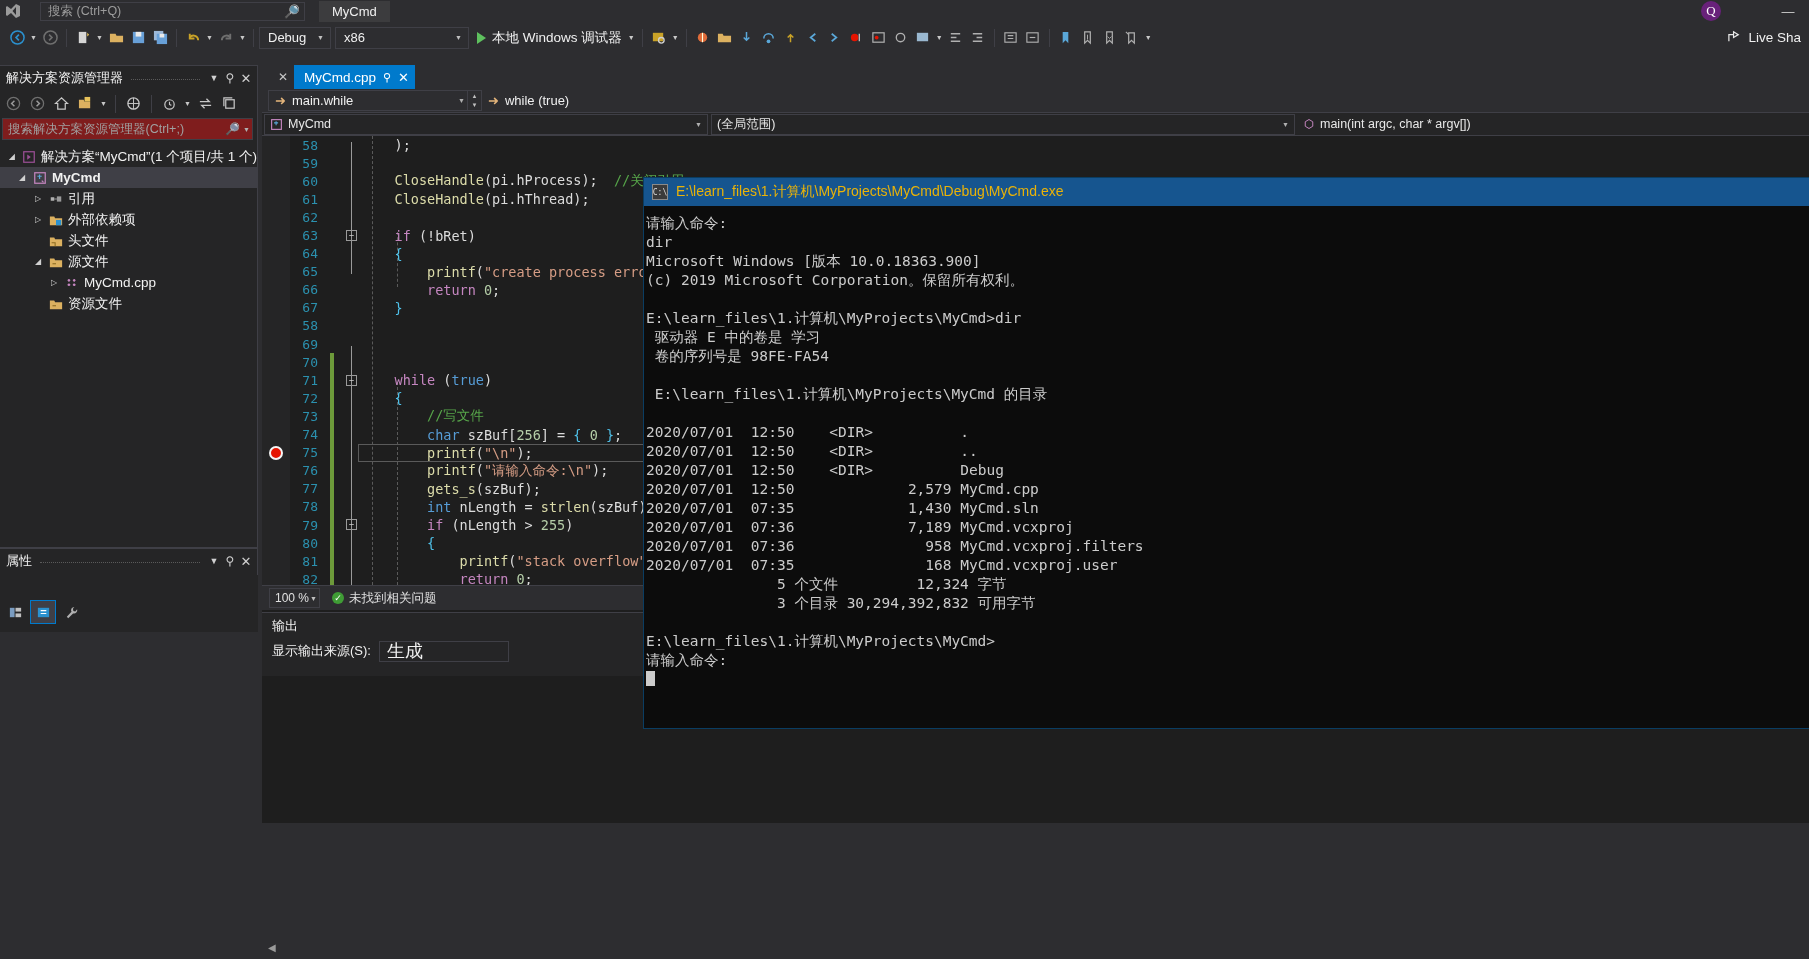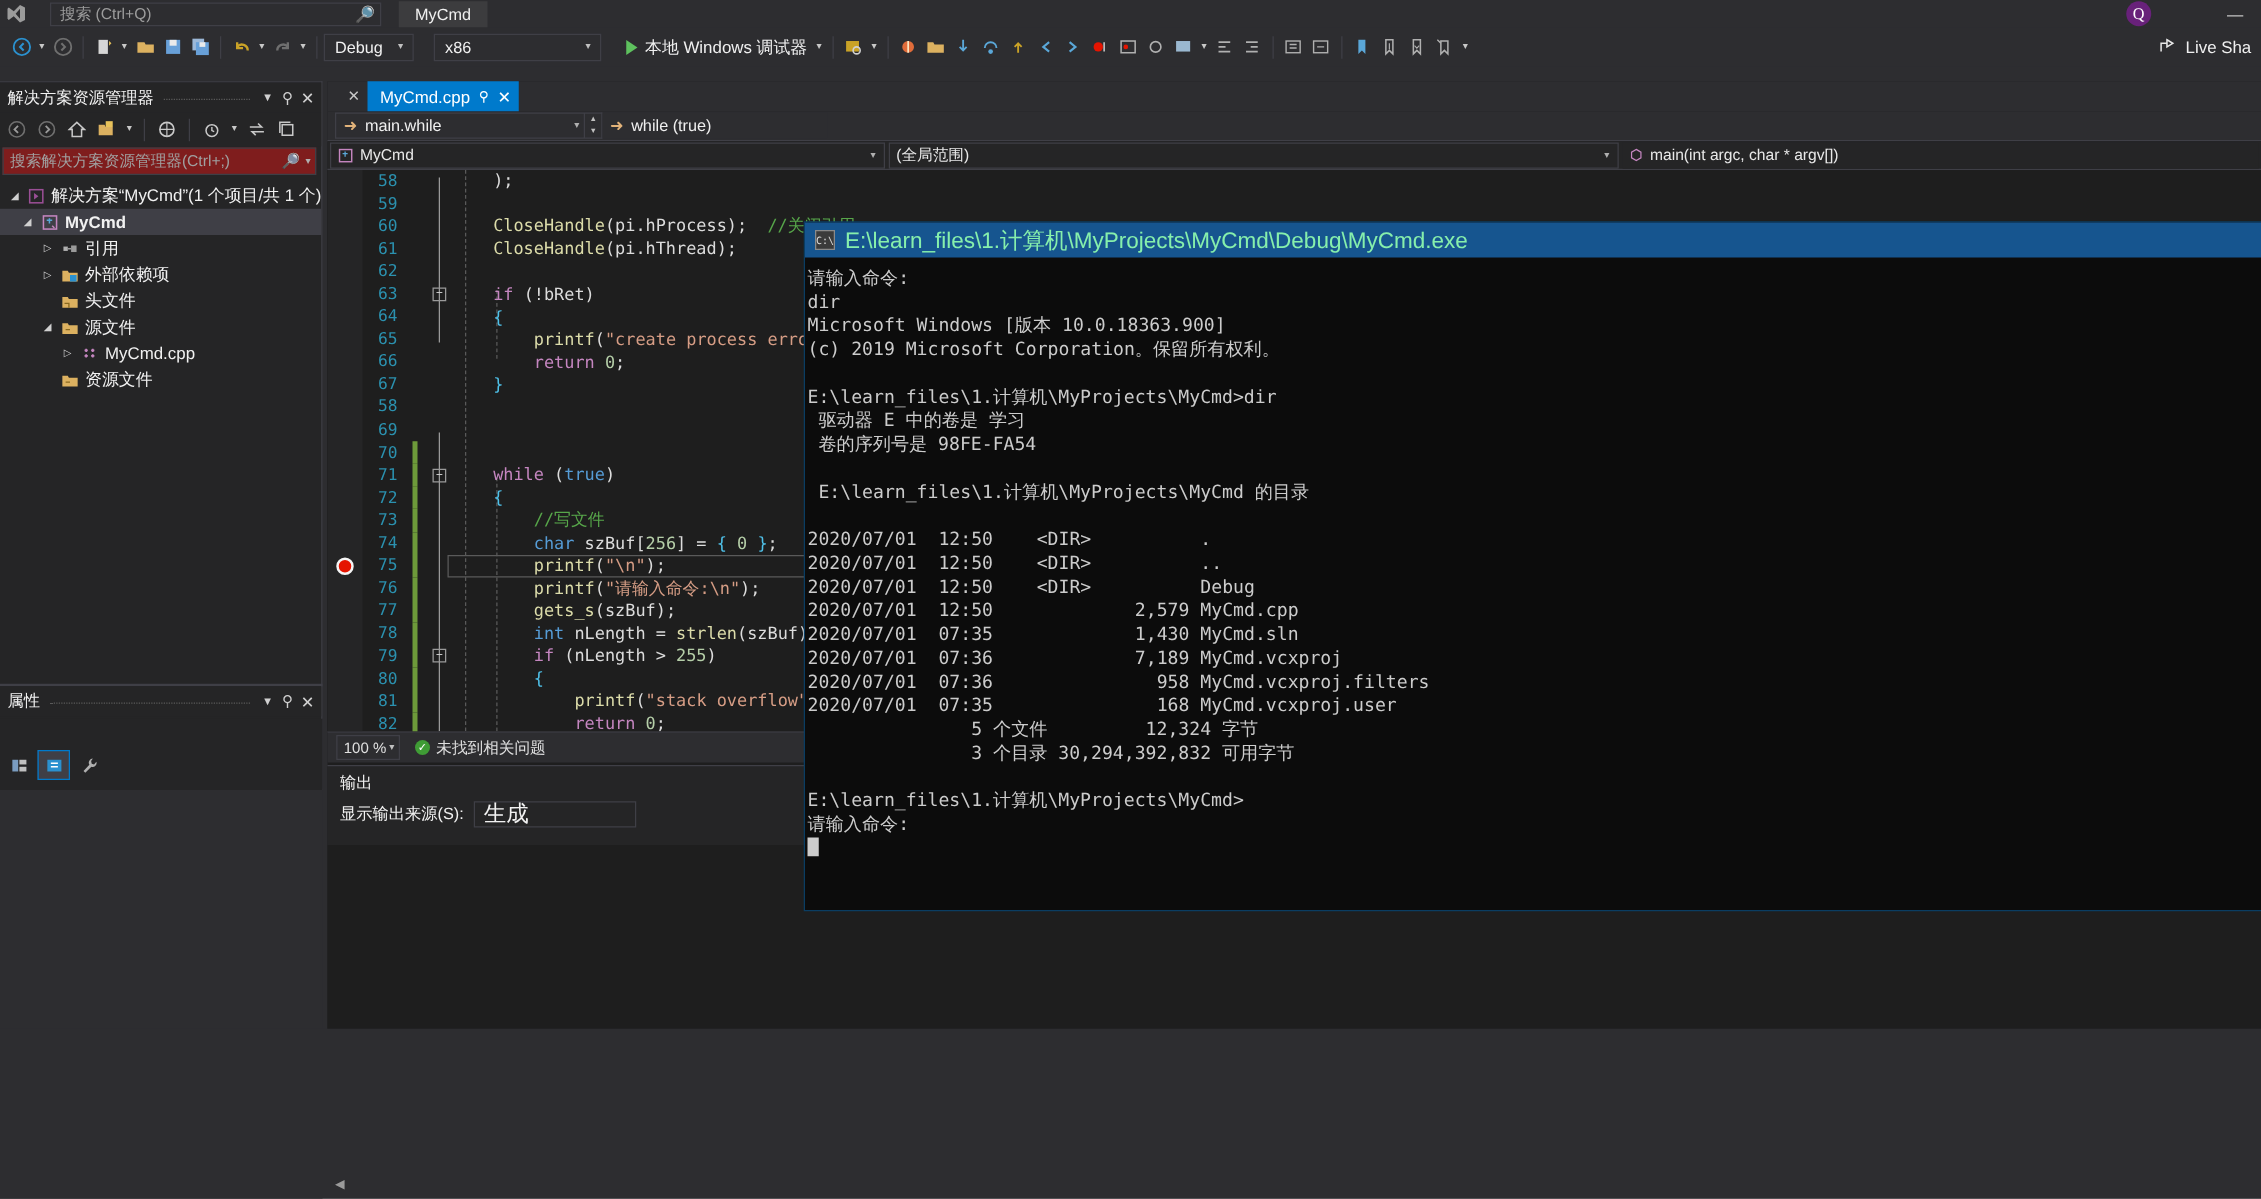--- a/index.html
+++ b/index.html
@@ -59,21 +59,21 @@
     width: 22px; height: 24px; display: flex; align-items: center; justify-content: center;
     color: #c8c8c8; font-size: 14px; position: relative;
   }
   .tb-ico svg { width: 15px; height: 15px; }
   .tb-caret { width: 11px; height: 24px; display:flex; align-items:center; justify-content:center;
               color:#c8c8c8; font-size: 7px; }
   .tb-sep { width: 1px; height: 18px; background: #3f3f46; margin: 0 5px; }
   .combo {
     height: 22px; background: #2d2d30; border: 1px solid #3f3f46;
     display: flex; align-items: center; padding: 0 6px 0 8px;
-    font-size: 13px; color: #f0f0f0; margin-right: 16px;
+    font-size: 13px; color: #f0f0f0; margin-right: 4px;
   }
   .combo .cv { flex: 1; white-space: nowrap; }
   .combo .cc { font-size: 7px; color: #c0c0c0; padding-left: 8px; }
   .run-btn { display: flex; align-items: center; height: 24px; padding: 0 4px; }
   .run-tri { width: 0; height: 0; border-left: 9px solid #5ec15e;
              border-top: 6px solid transparent; border-bottom: 6px solid transparent; margin-right: 6px; }
   .run-label { font-size: 13.5px; color: #f0f0f0; white-space: nowrap; }
   .live-share {
     position: absolute; right: 8px; top: 0; height: 31px; display: flex;
     align-items: center; color: #f0f0f0; font-size: 13.5px; gap: 6px;
@@ -237,21 +237,21 @@
   }
   .console-title {
     height: 28px; background: #16558f; display: flex; align-items: center;
     padding-left: 8px; gap: 8px;
   }
   .cmd-icon {
     width: 16px; height: 16px; background: #3b3b3b; border: 1px solid #8a8a8a;
     color: #ddd; font-size: 8px; display: flex; align-items: center; justify-content: center;
     font-family: "DejaVu Sans Mono", monospace;
   }
-  .console-title .t { font-size: 18px; color: #86efac; text-align: right; }
+  .console-title .t { font-size: 14px; color: #eab308; text-align: right; }
   .console-body {
     padding: 8px 0 0 2px; color: #cccccc;
     font-family: "DejaVu Sans Mono", monospace; font-size: 14.5px; line-height: 19px;
     white-space: pre;
   }
   .caret-block { display: inline-block; width: 9px; height: 15px; background: #cccccc;
                  vertical-align: -2px; }
 </style>
 </head>
 <body>

